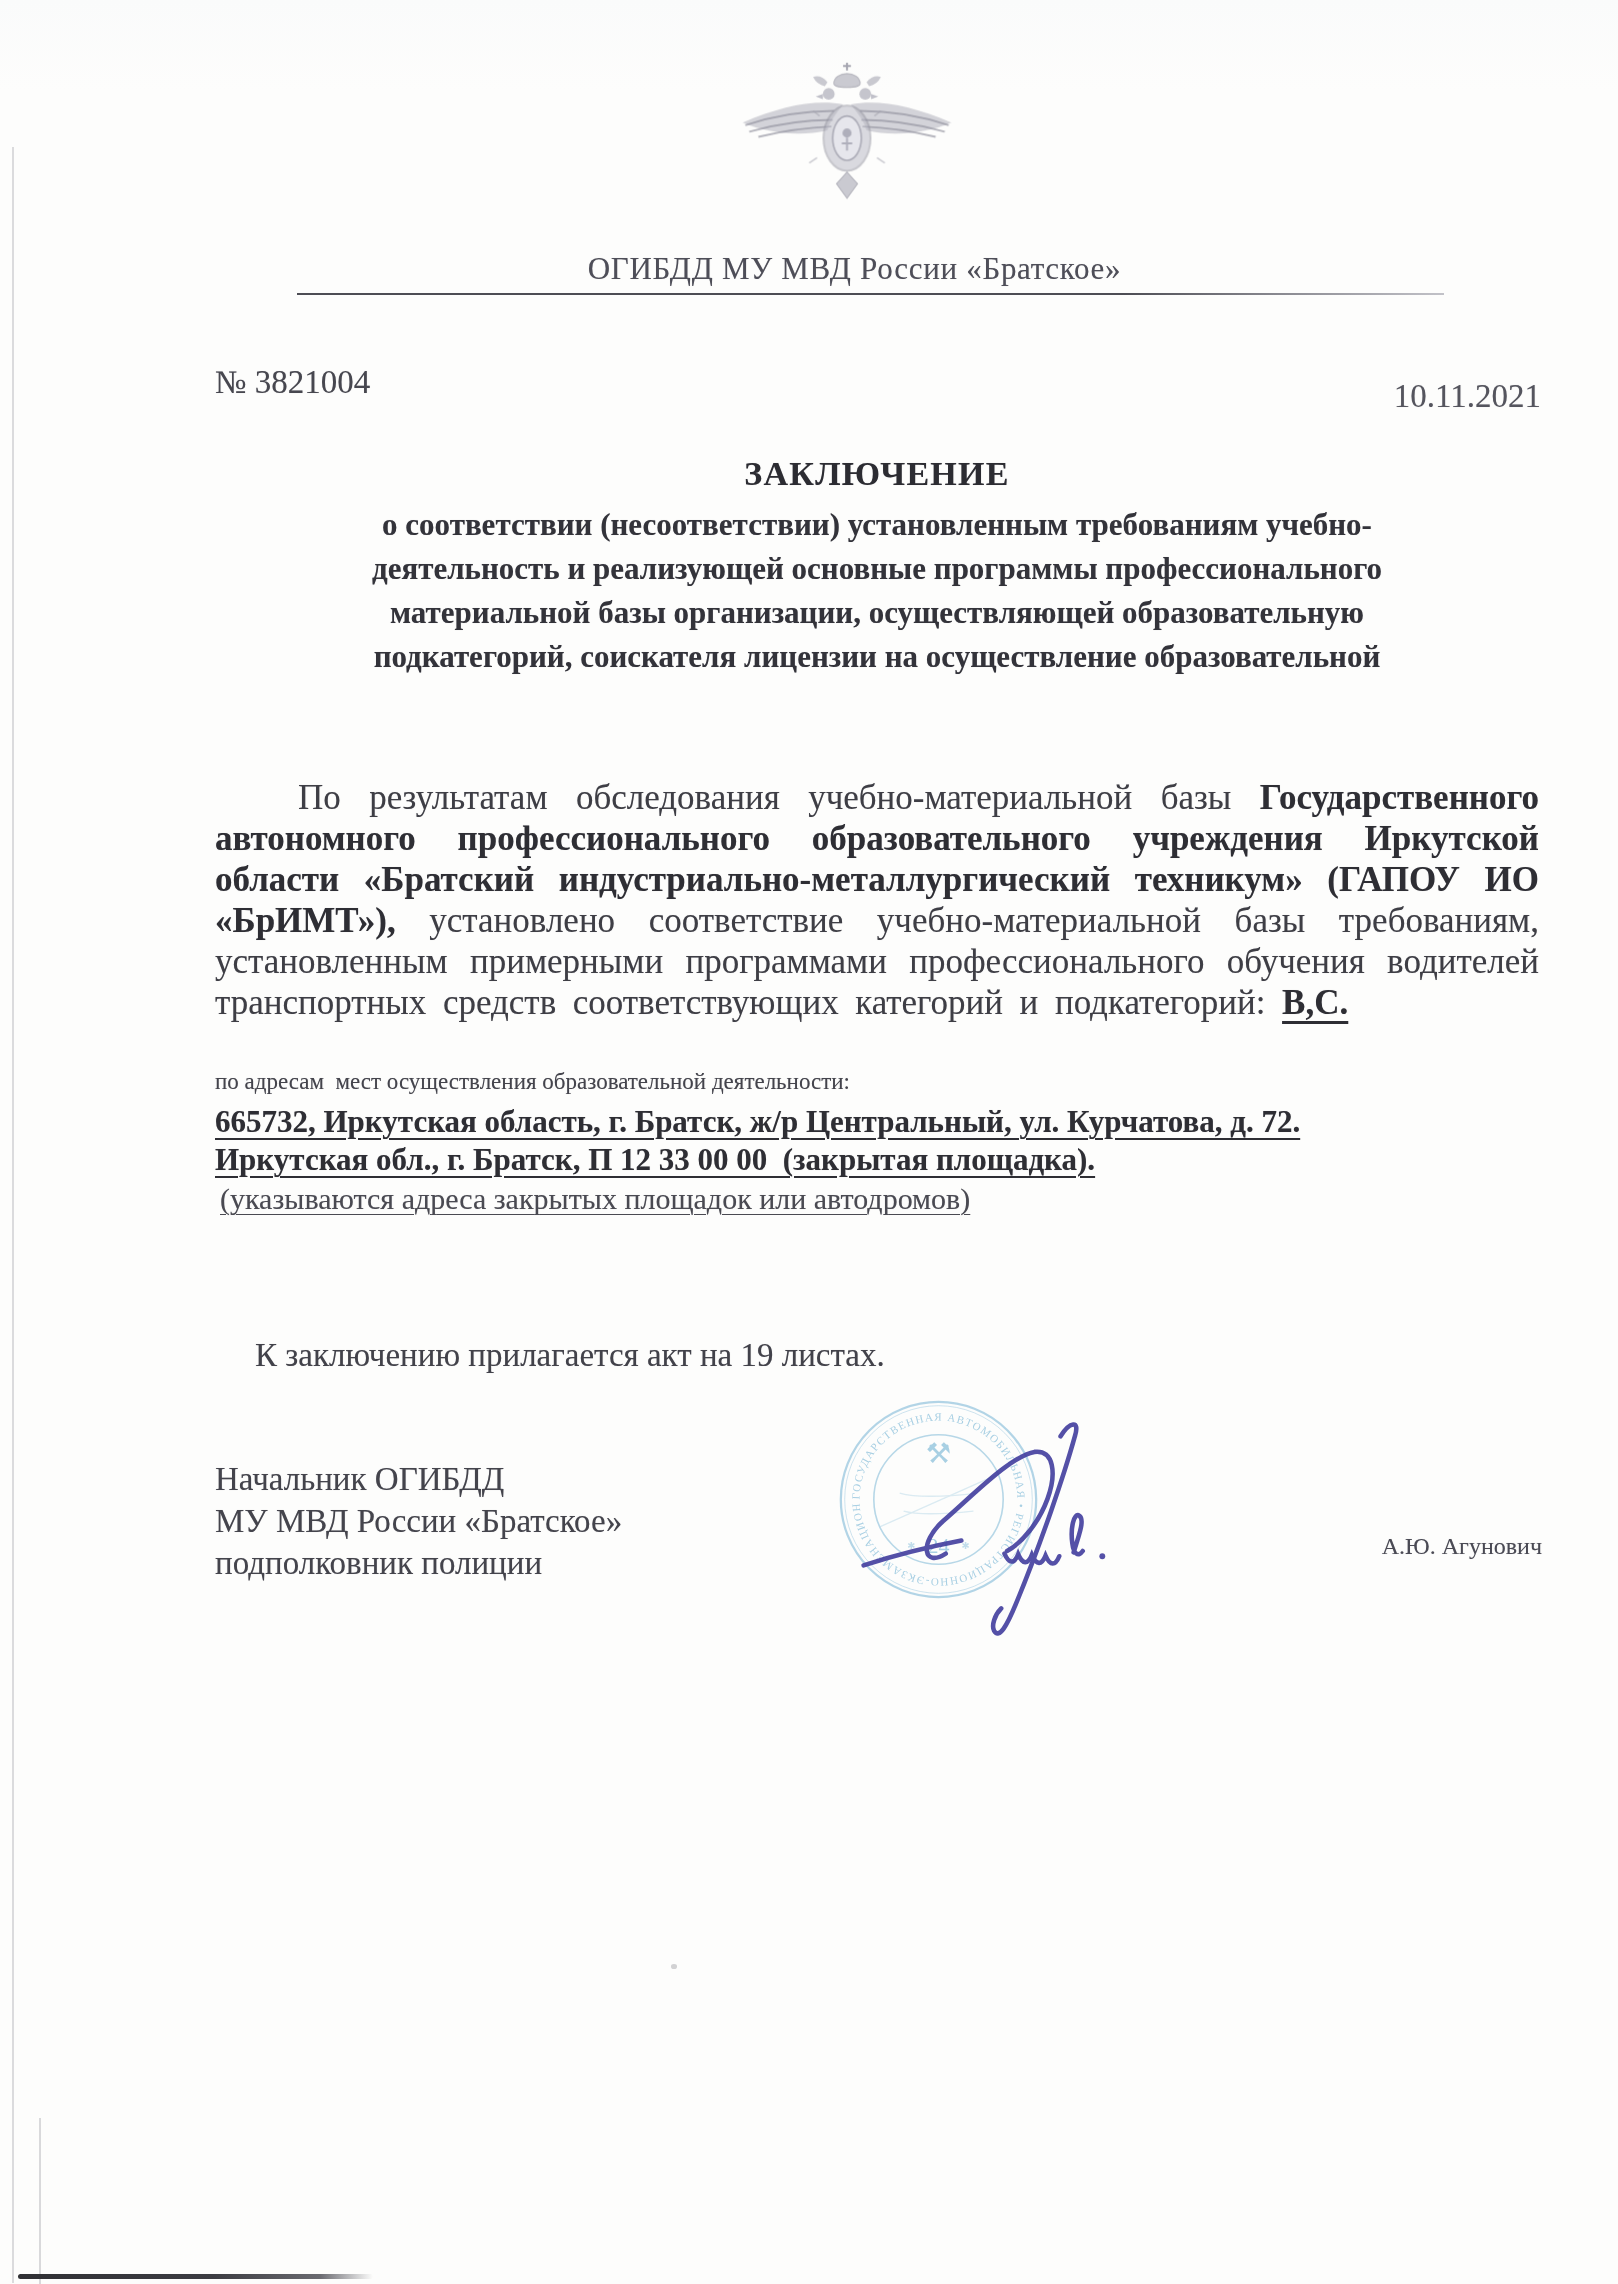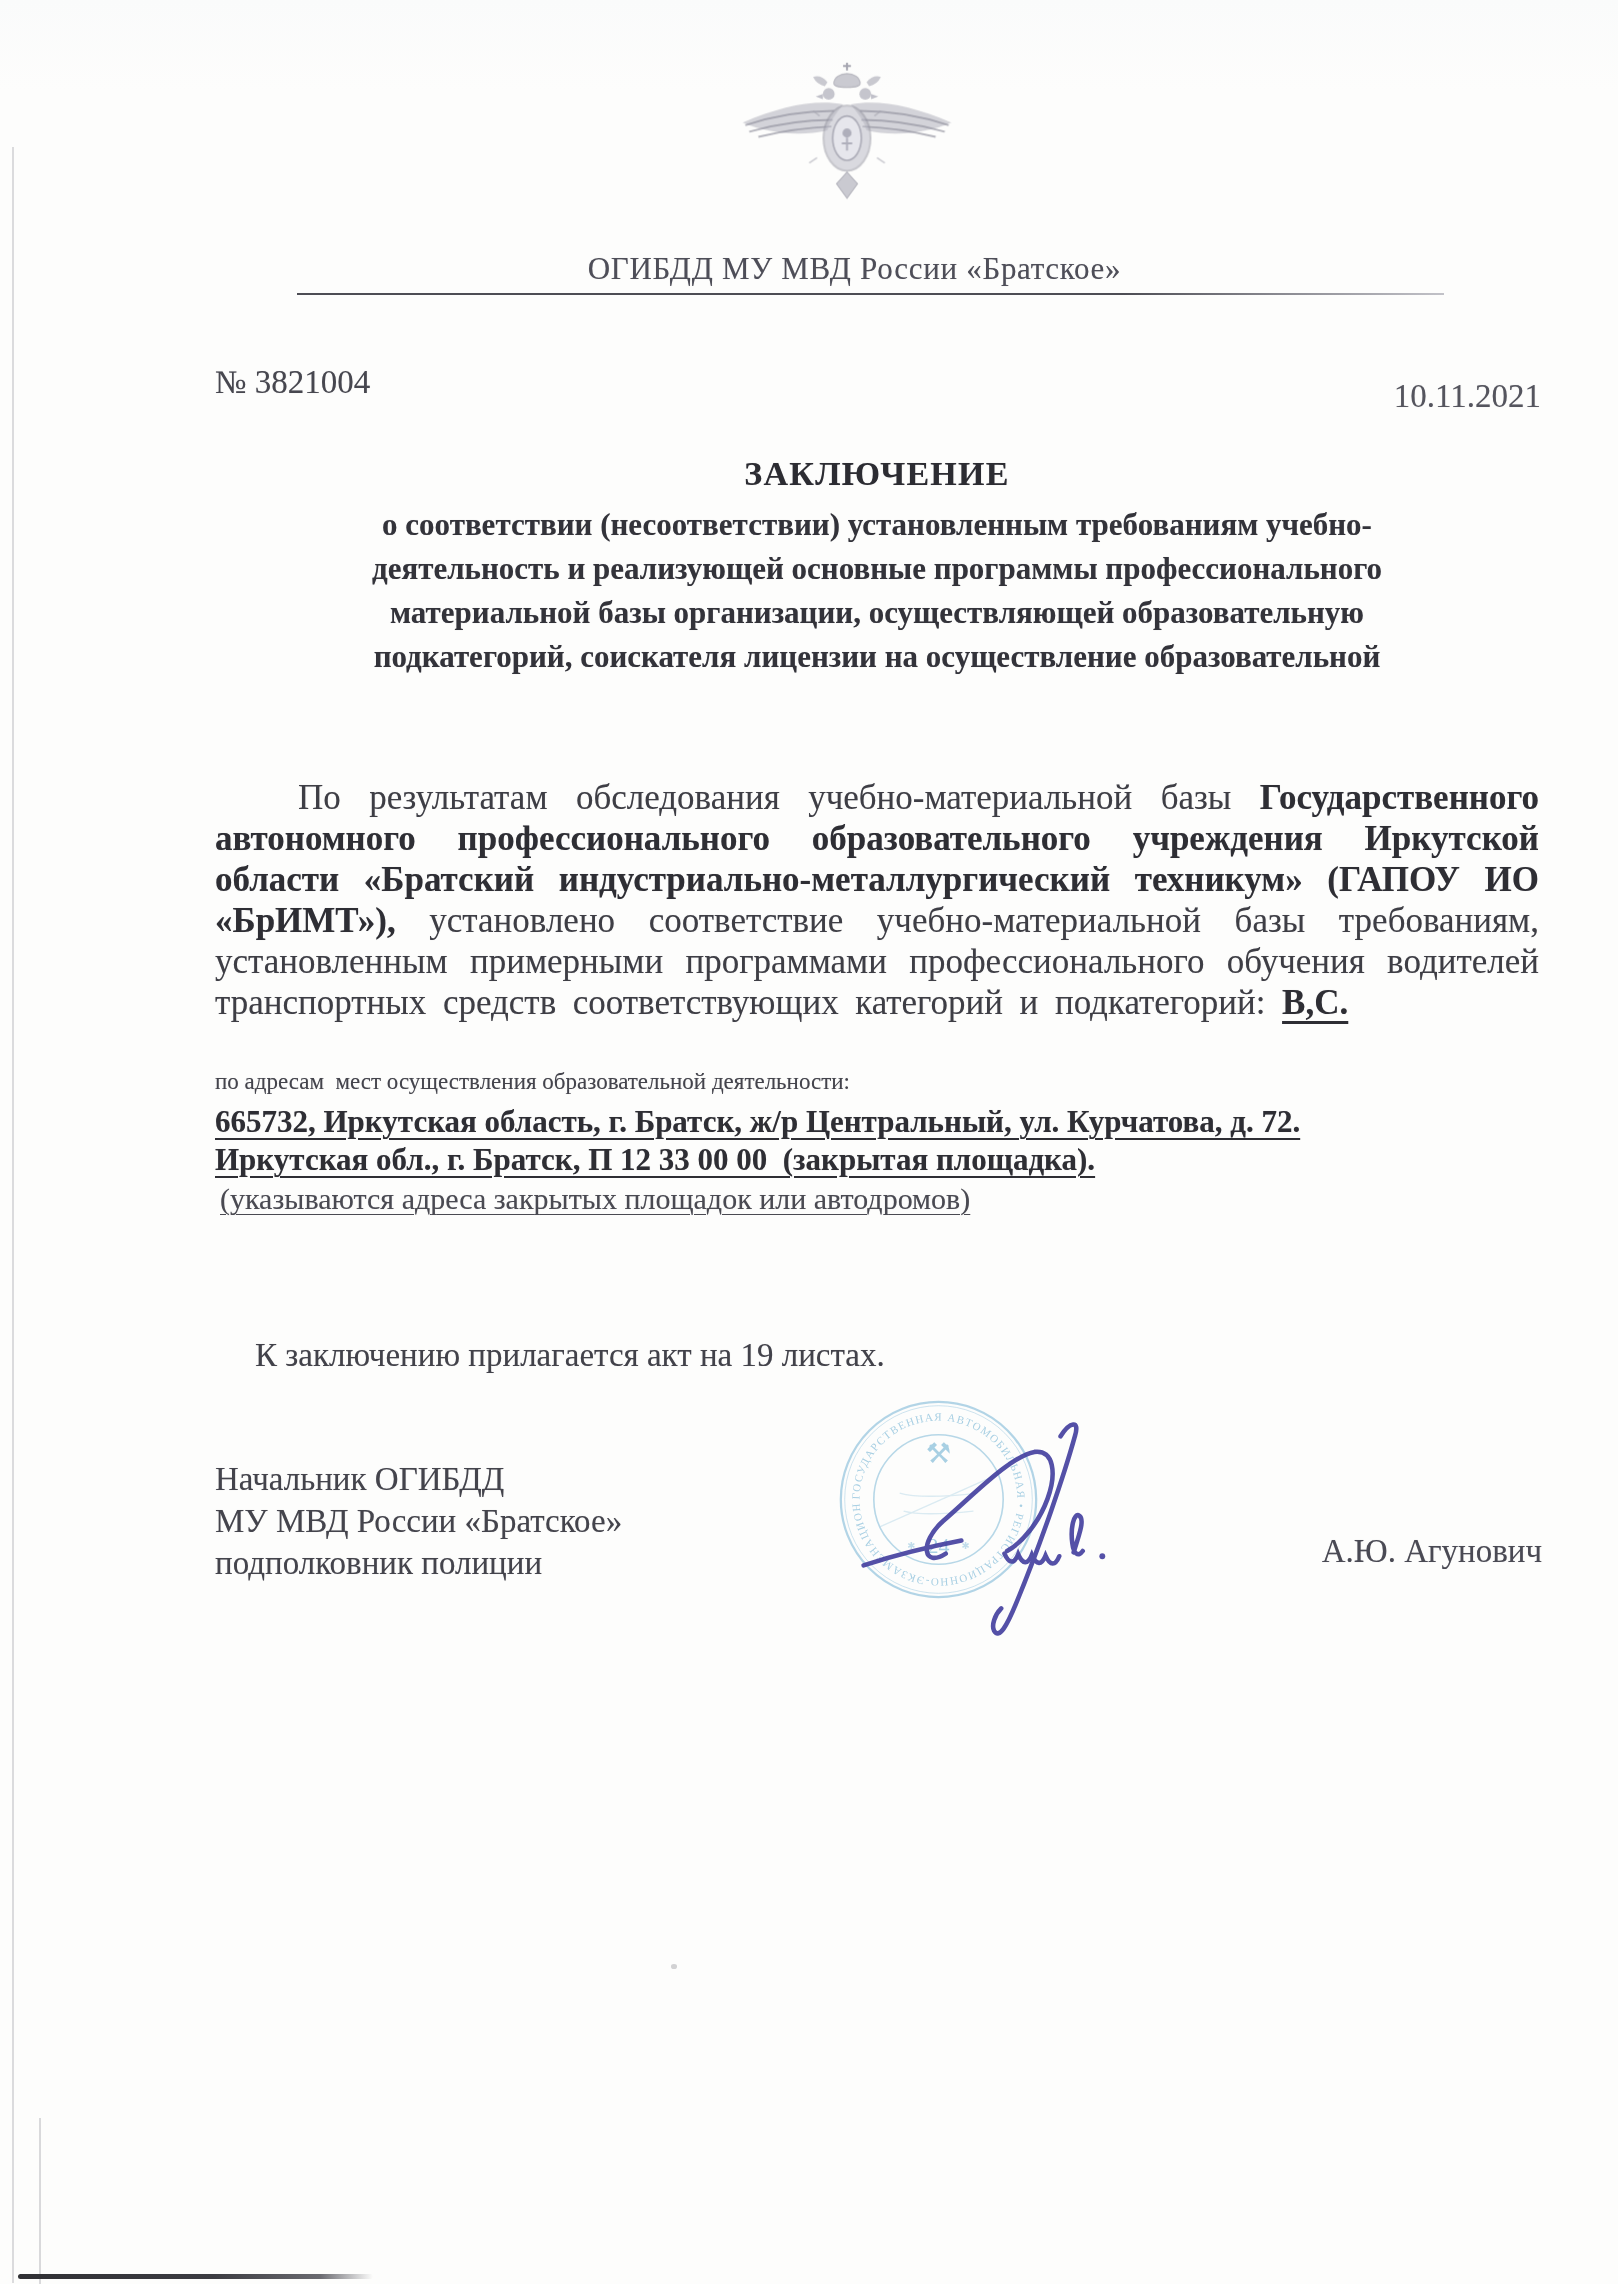--- a/index.html
+++ b/index.html
@@ -37,21 +37,21 @@
   .addr2{top:1142px;}
   .addr-note{left:220px;top:1182px;font-size:30px;color:#4a4a52;
     text-decoration:underline;text-underline-offset:5.2px;text-decoration-thickness:1.3px;}
 
   .validity{left:215px;top:1256px;font-size:33px;color:#42424a;}
   .u2{text-decoration:underline;text-decoration-thickness:3.3px;text-underline-offset:7.2px;}
 
   .attachment{left:215px;top:1337px;font-size:33px;color:#42424a;margin-left:40px;}
 
   .sig-block{left:215px;top:1458px;font-size:33px;line-height:42px;color:#44444c;}
-  .signer-name{right:77px;top:1533px;font-size:33px;color:#4a4a54;}
+  .signer-name{right:77px;top:1533px;font-size:24px;color:#4a4a54;}
 
   .stamp{left:835px;top:1396px;width:207px;height:207px;}
   .signature{left:844px;top:1414px;width:287px;height:261px;}
 
   .edge-left{left:11.7px;top:147px;width:2px;height:2136px;background:rgba(168,168,175,.4);}
   .edge-left2{left:39px;top:2118px;width:2px;height:166px;background:rgba(150,150,158,.35);}
   .bottom-line{left:18px;top:2274px;width:355px;height:4.6px;border-radius:2.6px;
     background:linear-gradient(to right,#303034 0%,#3c3c42 55%,#6a6a70 85%,rgba(120,120,126,0) 100%);}
   .speck{left:671px;top:1964px;width:5.9px;height:4.6px;border-radius:50%;background:rgba(130,130,136,.35);}
 </style>

